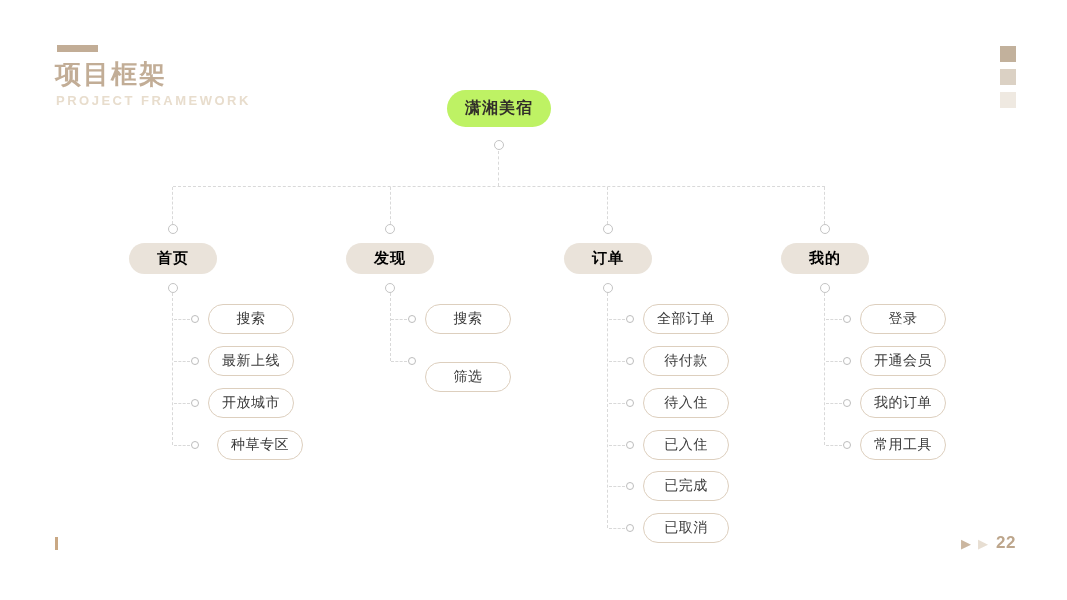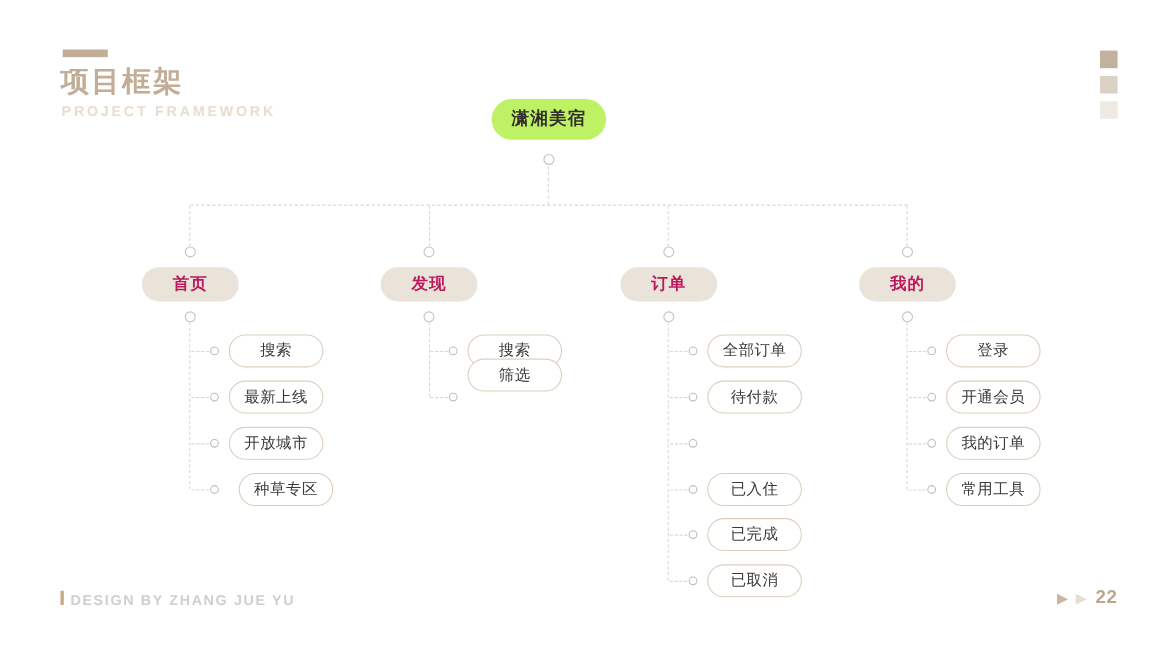--- a/index.html
+++ b/index.html
@@ -17,21 +17,21 @@
   .sq3{top:92px;background:#efe9e1;}
   
   .dash-h{position:absolute;height:0;border-top:1px dashed #d9d9d9;}
   .dash-v{position:absolute;width:0;border-left:1px dashed #d9d9d9;}
   .circle-lg{position:absolute;width:10px;height:10px;border:1px solid #c4c4c4;border-radius:50%;background:#fff;box-sizing:border-box;}
   .circle-sm{position:absolute;width:8px;height:8px;border:1px solid #bdbdbd;border-radius:50%;background:#fff;box-sizing:border-box;}
   
   .root-pill{position:absolute;left:447px;top:90px;width:104px;height:37px;background:#bef264;border-radius:19px;
     display:flex;align-items:center;justify-content:center;font-size:16px;font-weight:700;color:#322f2a;letter-spacing:1px;}
   .branch-pill{position:absolute;width:88px;height:31px;background:#eae3da;border-radius:16px;
-    display:flex;align-items:center;justify-content:center;font-size:15px;font-weight:700;color:#be185d;letter-spacing:1px;}
+    display:flex;align-items:center;justify-content:center;font-size:15px;font-weight:700;color:#000000;letter-spacing:1px;}
   .leaf-pill{position:absolute;width:86px;height:30px;background:#fff;border:1px solid #ddcfbe;border-radius:15px;box-sizing:border-box;
     display:flex;align-items:center;justify-content:center;font-size:14px;color:#3a3a3a;letter-spacing:0.5px;}
   
   .footer-bar{position:absolute;left:55px;top:537px;width:3px;height:13px;background:#c9a884;}
   .footer-credit{position:absolute;left:64px;top:538px;font-size:13px;font-weight:700;color:#cfcfcf;letter-spacing:1.5px;}
   .page-arrow{position:absolute;top:537px;font-size:13px;line-height:14px;}
   .pa1{left:961px;color:#cbb69f;}
   .pa2{left:978px;color:#e7ded2;}
   .page-number{position:absolute;left:996px;top:533px;font-size:17px;font-weight:700;color:#bda68c;letter-spacing:0.5px;}
 </style>
@@ -73,35 +73,36 @@
   <div class="dash-v" style="left:390px;top:187px;height:37px;"></div>
   <div class="circle-lg" style="left:385px;top:224px;"></div>
   <div class="branch-pill" style="left:346px;top:243px;">发现</div>
   <div class="circle-lg" style="left:385px;top:283px;"></div>
   <div class="dash-v" style="left:390px;top:293px;height:68px;"></div>
   <div class="dash-h" style="left:391px;top:319px;width:16px;"></div>
   <div class="circle-sm" style="left:408px;top:315px;"></div>
   <div class="leaf-pill" style="left:425px;top:304px;">搜索</div>
   <div class="dash-h" style="left:391px;top:361px;width:16px;"></div>
   <div class="circle-sm" style="left:408px;top:357px;"></div>
-  <div class="leaf-pill" style="left:425px;top:326px;font-family:Liberation Mono, monospace;">筛选</div>
+  <div class="leaf-pill" style="left:425px;top:362px;font-family:Liberation Mono, monospace;">筛选</div>
 
   <div class="dash-v" style="left:607px;top:187px;height:37px;"></div>
   <div class="circle-lg" style="left:603px;top:224px;"></div>
   <div class="branch-pill" style="left:564px;top:243px;">订单</div>
   <div class="circle-lg" style="left:603px;top:283px;"></div>
   <div class="dash-v" style="left:607px;top:293px;height:235px;"></div>
   <div class="dash-h" style="left:609px;top:319px;width:16px;"></div>
   <div class="circle-sm" style="left:626px;top:315px;"></div>
   <div class="leaf-pill" style="left:643px;top:304px;">全部订单</div>
   <div class="dash-h" style="left:609px;top:361px;width:16px;"></div>
   <div class="circle-sm" style="left:626px;top:357px;"></div>
   <div class="leaf-pill" style="left:643px;top:346px;">待付款</div>
   <div class="dash-h" style="left:609px;top:403px;width:16px;"></div>
   <div class="circle-sm" style="left:626px;top:399px;"></div>
+  <div class="leaf-pill" style="left:643px;top:388px;">待入住</div>
   <div class="dash-h" style="left:609px;top:445px;width:16px;"></div>
   <div class="circle-sm" style="left:626px;top:441px;"></div>
   <div class="leaf-pill" style="left:643px;top:430px;text-align:center;">已入住</div>
   <div class="dash-h" style="left:609px;top:486px;width:16px;"></div>
   <div class="circle-sm" style="left:626px;top:482px;"></div>
   <div class="leaf-pill" style="left:643px;top:471px;">已完成</div>
   <div class="dash-h" style="left:609px;top:528px;width:16px;"></div>
   <div class="circle-sm" style="left:626px;top:524px;"></div>
   <div class="leaf-pill" style="left:643px;top:513px;">已取消</div>
 
@@ -117,18 +118,17 @@
   <div class="circle-sm" style="left:843px;top:357px;"></div>
   <div class="leaf-pill" style="left:860px;top:346px;">开通会员</div>
   <div class="dash-h" style="left:826px;top:403px;width:16px;"></div>
   <div class="circle-sm" style="left:843px;top:399px;"></div>
   <div class="leaf-pill" style="left:860px;top:388px;">我的订单</div>
   <div class="dash-h" style="left:826px;top:445px;width:16px;"></div>
   <div class="circle-sm" style="left:843px;top:441px;"></div>
   <div class="leaf-pill" style="left:860px;top:430px;">常用工具</div>
 
   <div class="footer-bar"></div>
-  <div class="footer-credit">DESIGN BY ZHANG JUE YU</div>
   <span class="page-arrow pa1">▶</span>
   <span class="page-arrow pa2">▶</span>
   <div class="page-number">22</div>
 
 </div>
 
 </body></html>

